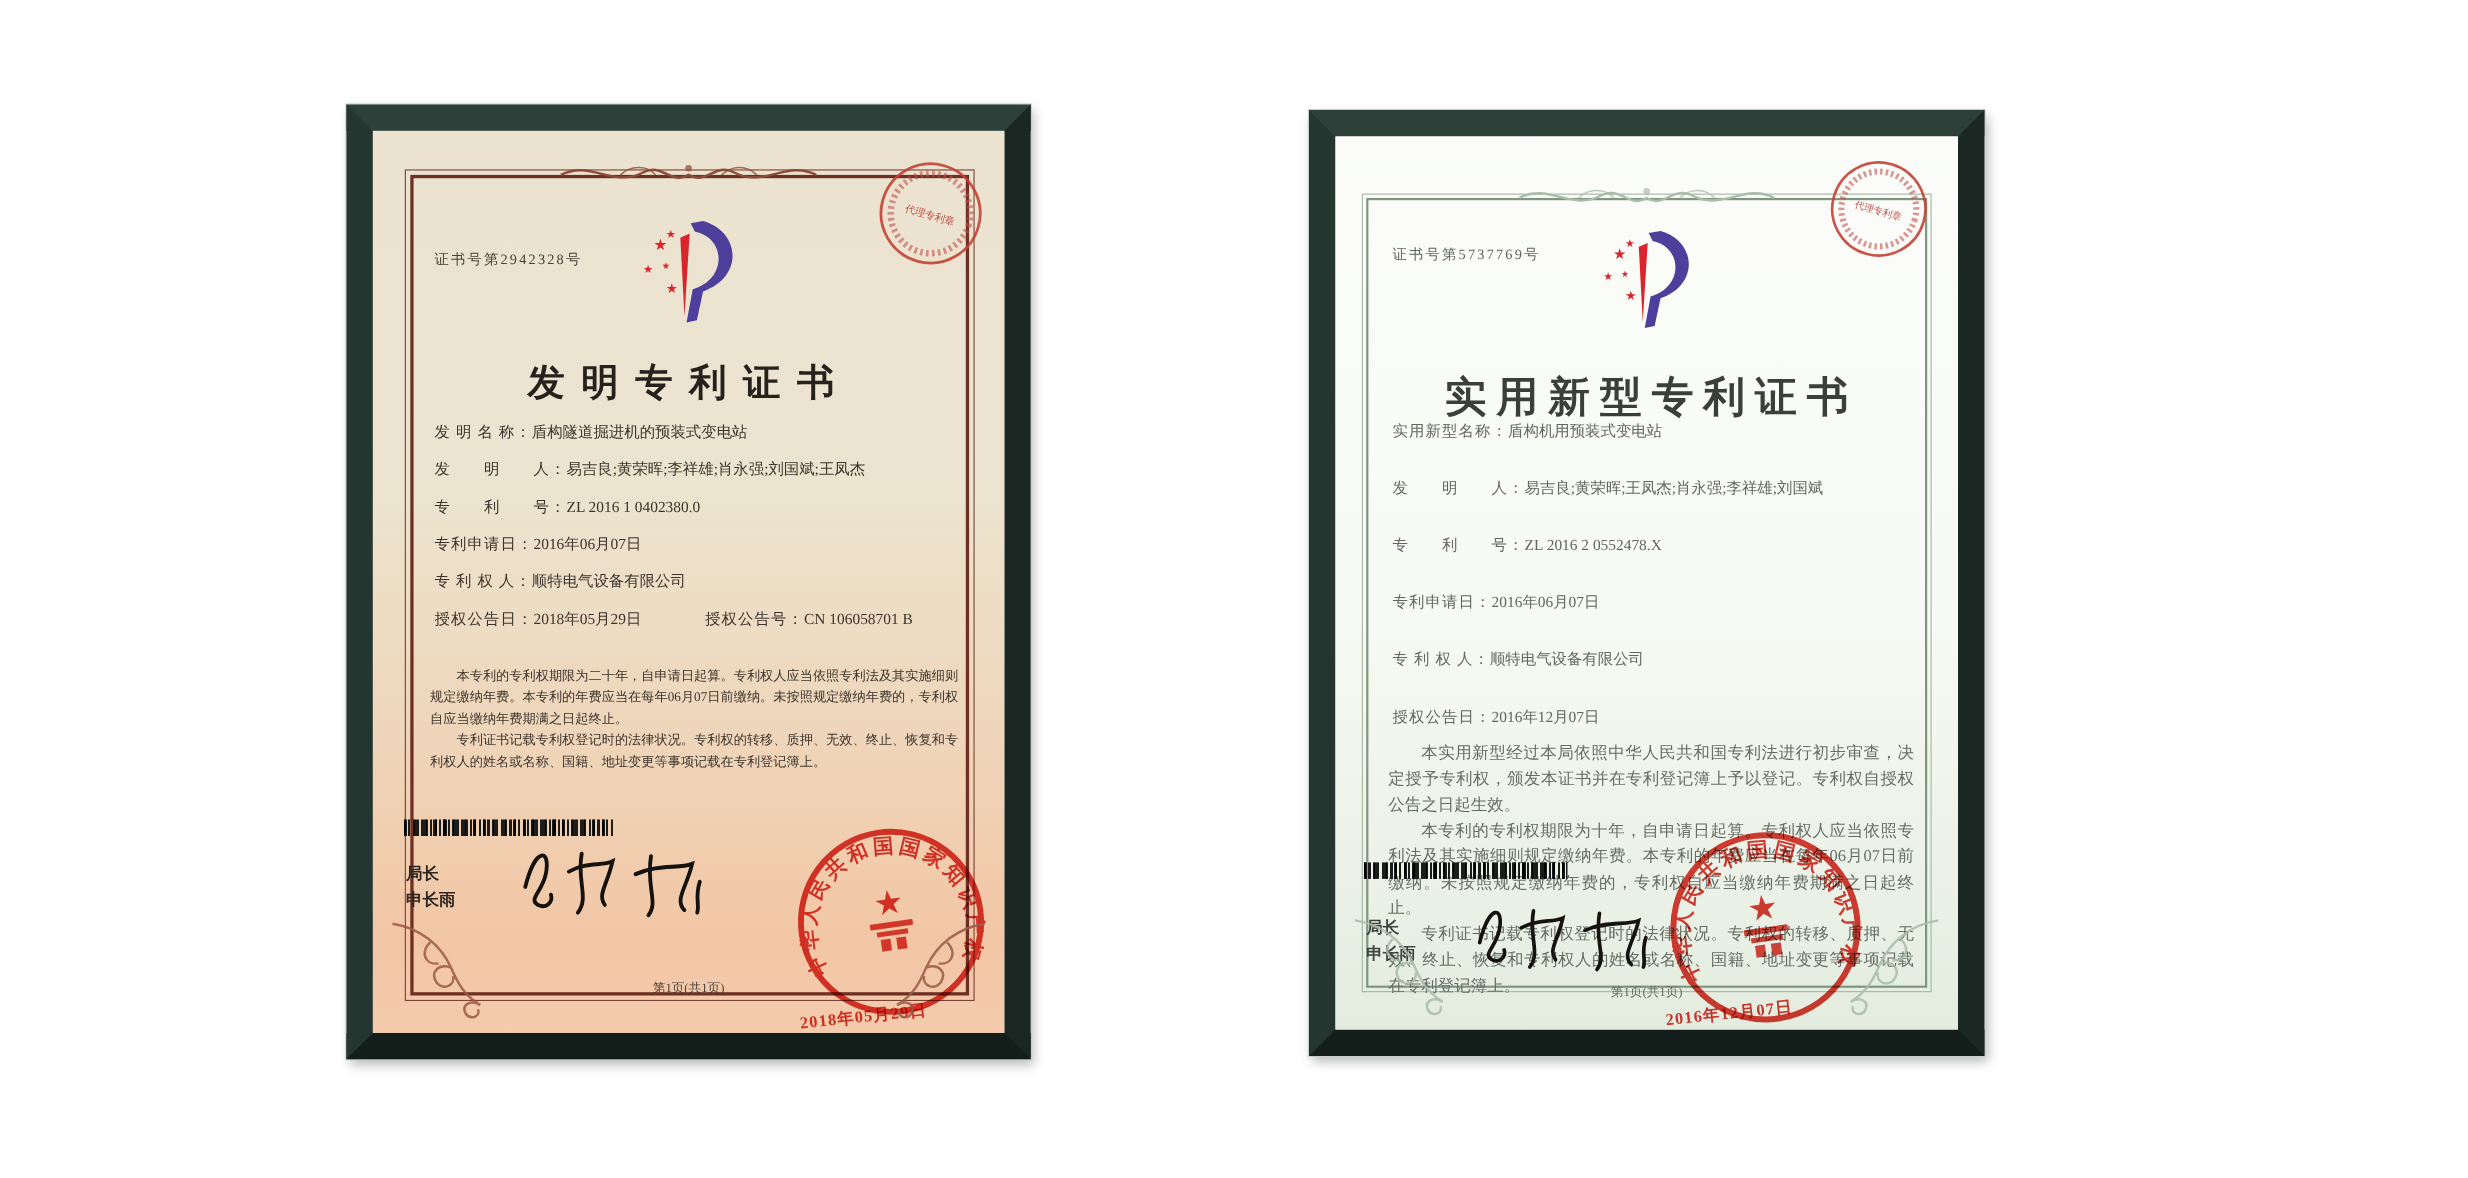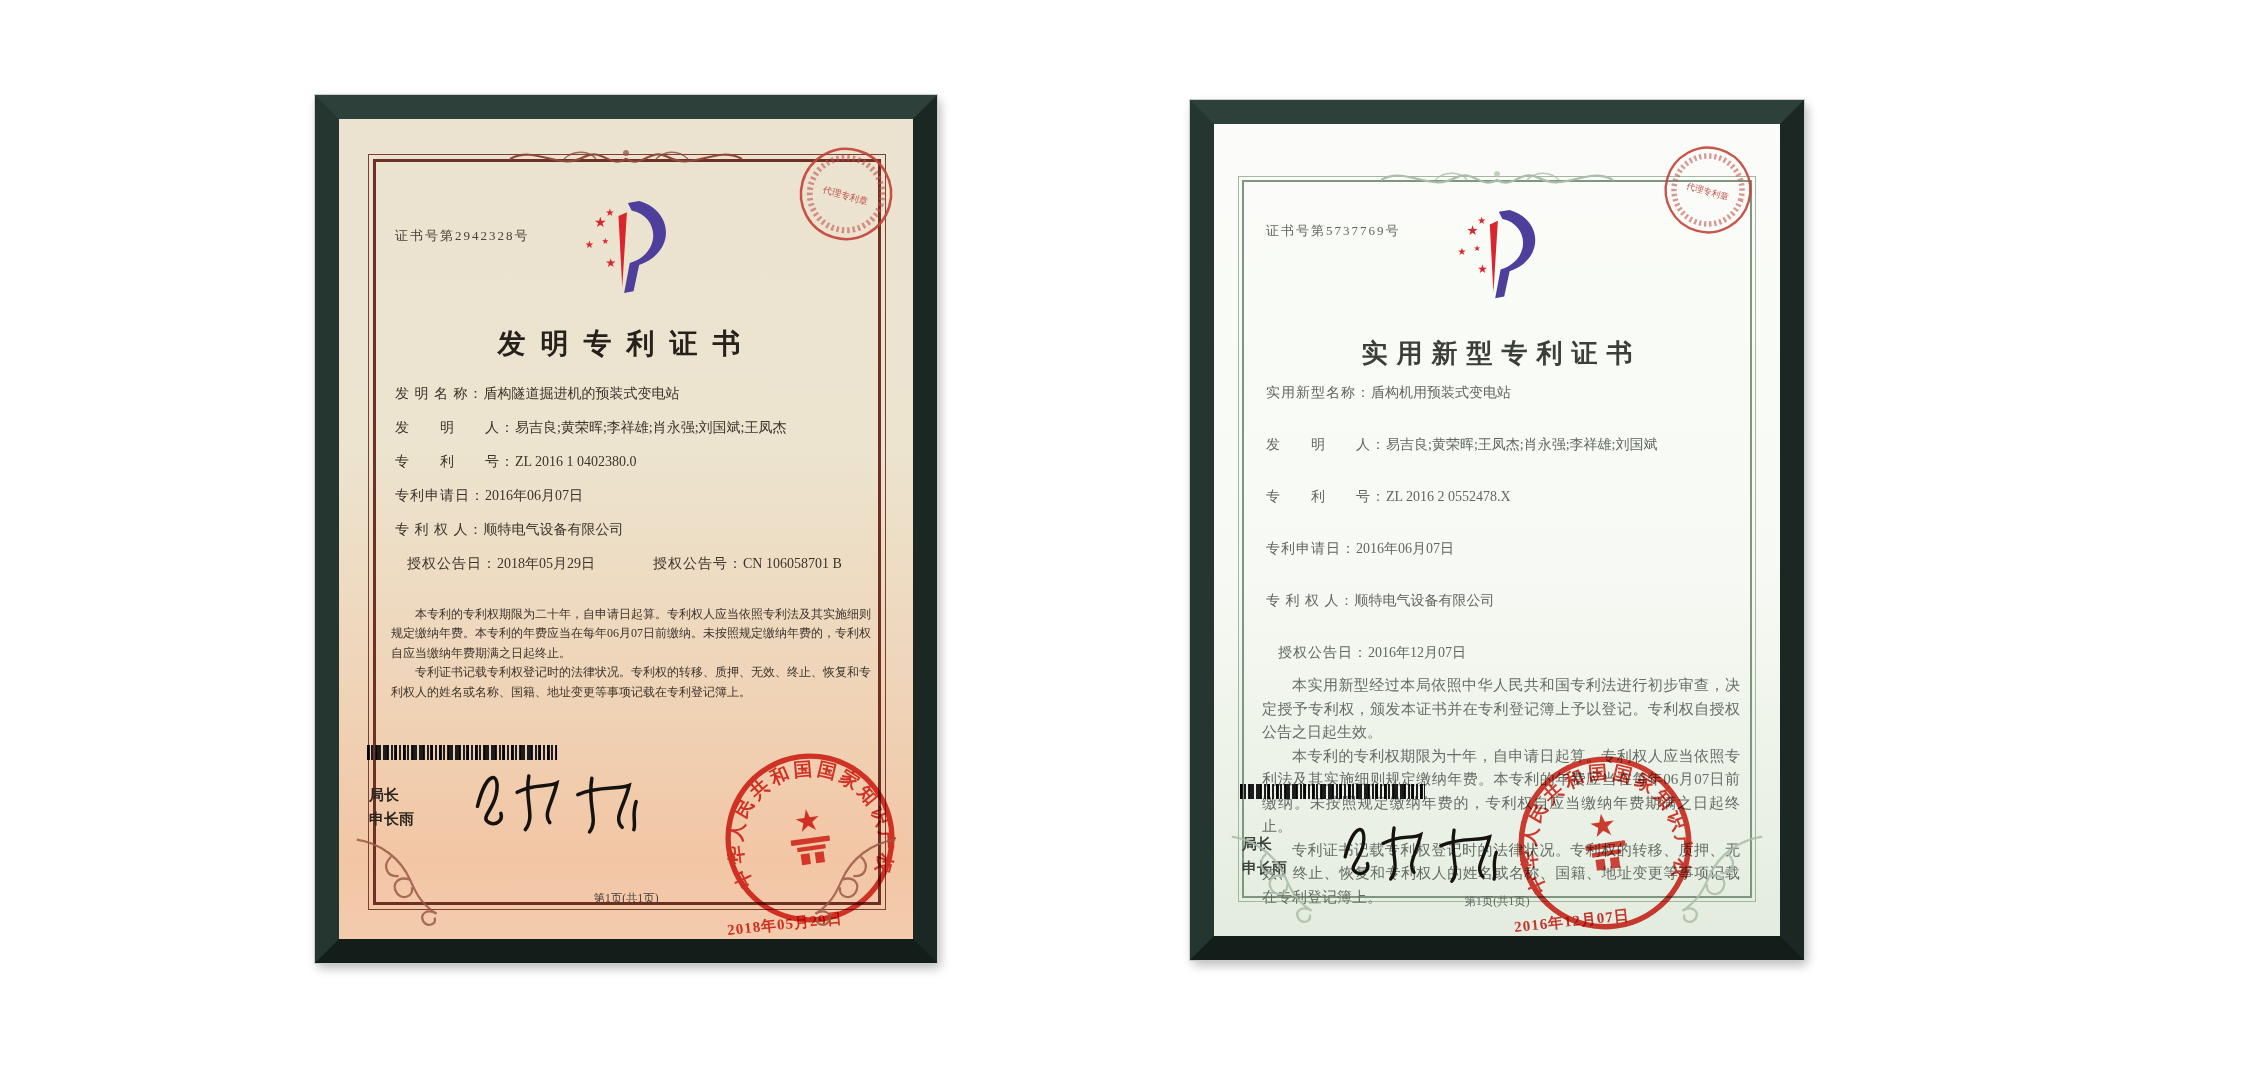--- a/index.html
+++ b/index.html
@@ -31,30 +31,30 @@
   .cert-no{position:absolute;font-size:13px;letter-spacing:2px;color:#4a4138;}
   .cn-left{left:56px;top:98px;margin-top:10px;}
   .cn-right{left:52px;top:98px;color:#5d665c;}
   .logo{position:absolute;left:50%;transform:translateX(-50%);}
   .logo-left{top:80px;}
   .logo-right{top:84px;}
   .agent-stamp{position:absolute;transform:rotate(16deg);opacity:.9;}
   .as-left{right:18px;top:26px;width:98px;height:98px;}
   .as-right{right:26px;top:20px;width:92px;height:92px;}
   .title{position:absolute;width:100%;text-align:center;font-weight:bold;color:#26211c;}
-  .title-left{top:206px;font-size:28px;letter-spacing:15px;padding-left:1px;box-sizing:border-box;}
-  .title-right{top:212px;font-size:26px;letter-spacing:9px;padding-left:9px;box-sizing:border-box;color:#3a3f39;}
+  .title-left{top:206px;font-size:34px;letter-spacing:15px;padding-left:1px;box-sizing:border-box;}
+  .title-right{top:212px;font-size:38px;letter-spacing:9px;padding-left:9px;box-sizing:border-box;color:#3a3f39;}
   
   .fields{position:absolute;font-size:14px;color:#3c332b;}
   .f-left{left:56px;right:38px;top:266px;}
   .f-right{left:52px;right:36px;top:260px;color:#5f675e;}
   .row{height:34px;line-height:18px;white-space:nowrap;}
   .f-right .row{height:52px;}
   .row .lab{letter-spacing:1px;}
-  .grant-row{white-space:nowrap;margin-left:12px;}
+  .grant-row{white-space:nowrap;}
   .grant-gap{display:inline-block;width:58px;}
   
   .paras{position:absolute;text-align:justify;}
   .p-left{left:52px;right:42px;top:486px;font-size:12px;line-height:1.62;color:#3d342c;}
   .p-right{left:48px;right:40px;top:550px;font-size:15px;line-height:1.57;color:#666d64;}
   .paras p{margin:0;text-indent:2em;}
   
   .barcode{position:absolute;height:15px;
      background:repeating-linear-gradient(90deg,#1c1c1c 0 2px,transparent 2px 4px),
                 repeating-linear-gradient(90deg,#1c1c1c 0 3px,transparent 3px 9px);

